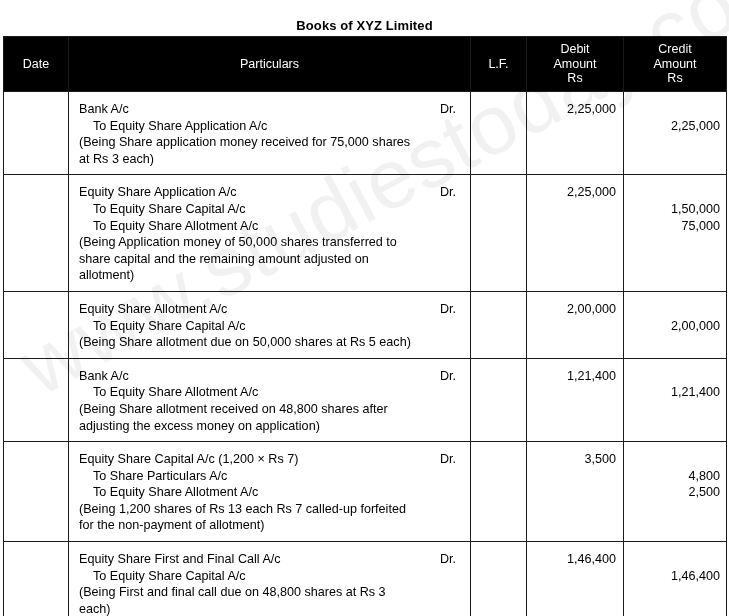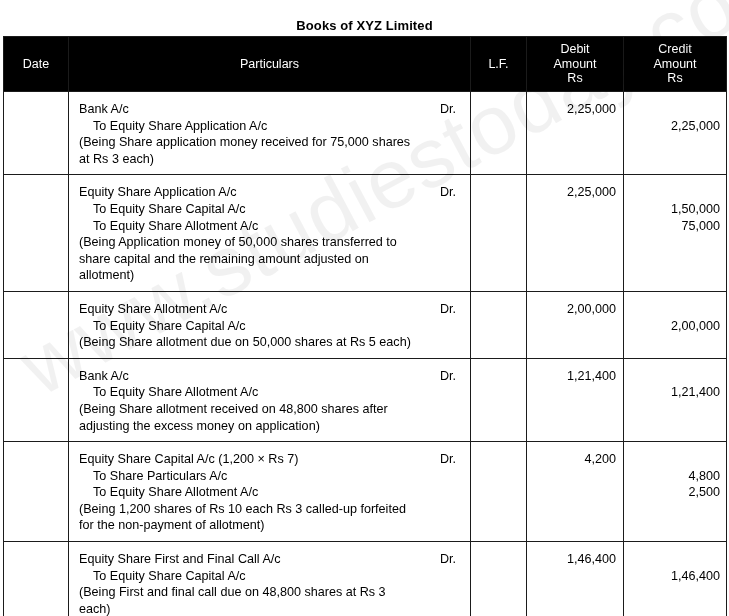--- a/index.html
+++ b/index.html
@@ -204,25 +204,25 @@
           <td class="lf-cell"></td>
           <td class="amt-cell debit-cell"><span class="amt-line">1,21,400</span></td>
           <td class="amt-cell credit-cell"><span class="amt-blank"></span><span class="amt-line">1,21,400</span></td>
         </tr>
         <tr>
           <td class="date-cell"></td>
           <td class="part-cell">
             <span class="entry-line">Equity Share Capital A/c (1,200 × Rs 7)<span class="dr">Dr.</span></span>
             <span class="entry-line ind1">To Share Particulars A/c</span>
             <span class="entry-line ind1">To Equity Share Allotment A/c</span>
-            <span class="entry-line">(Being 1,200 shares of Rs 10 each Rs 3 called-up forfeited</span>
+            <span class="entry-line">(Being 1,200 shares of Rs 13 each Rs 7 called-up forfeited</span>
             <span class="entry-line">for the non-payment of allotment)</span>
           </td>
           <td class="lf-cell"></td>
-          <td class="amt-cell debit-cell"><span class="amt-line">4,200</span></td>
+          <td class="amt-cell debit-cell"><span class="amt-line">3,500</span></td>
           <td class="amt-cell credit-cell"><span class="amt-blank"></span><span class="amt-line">4,800</span><span class="amt-line">2,500</span></td>
         </tr>
         <tr>
           <td class="date-cell"></td>
           <td class="part-cell">
             <span class="entry-line">Equity Share First and Final Call A/c<span class="dr">Dr.</span></span>
             <span class="entry-line ind1">To Equity Share Capital A/c</span>
             <span class="entry-line">(Being First and final call due on 48,800 shares at Rs 3</span>
             <span class="entry-line">each)</span>
           </td>

